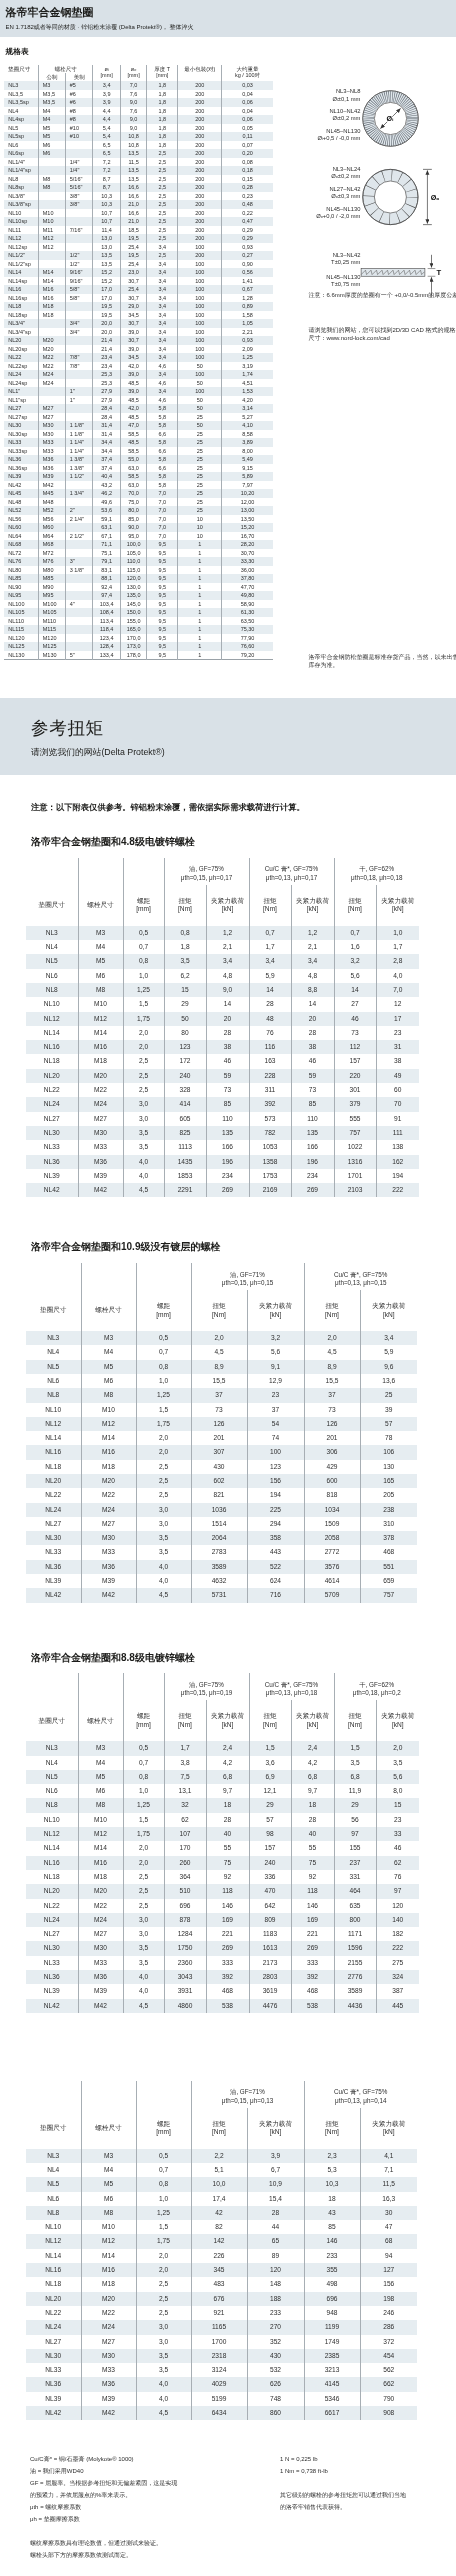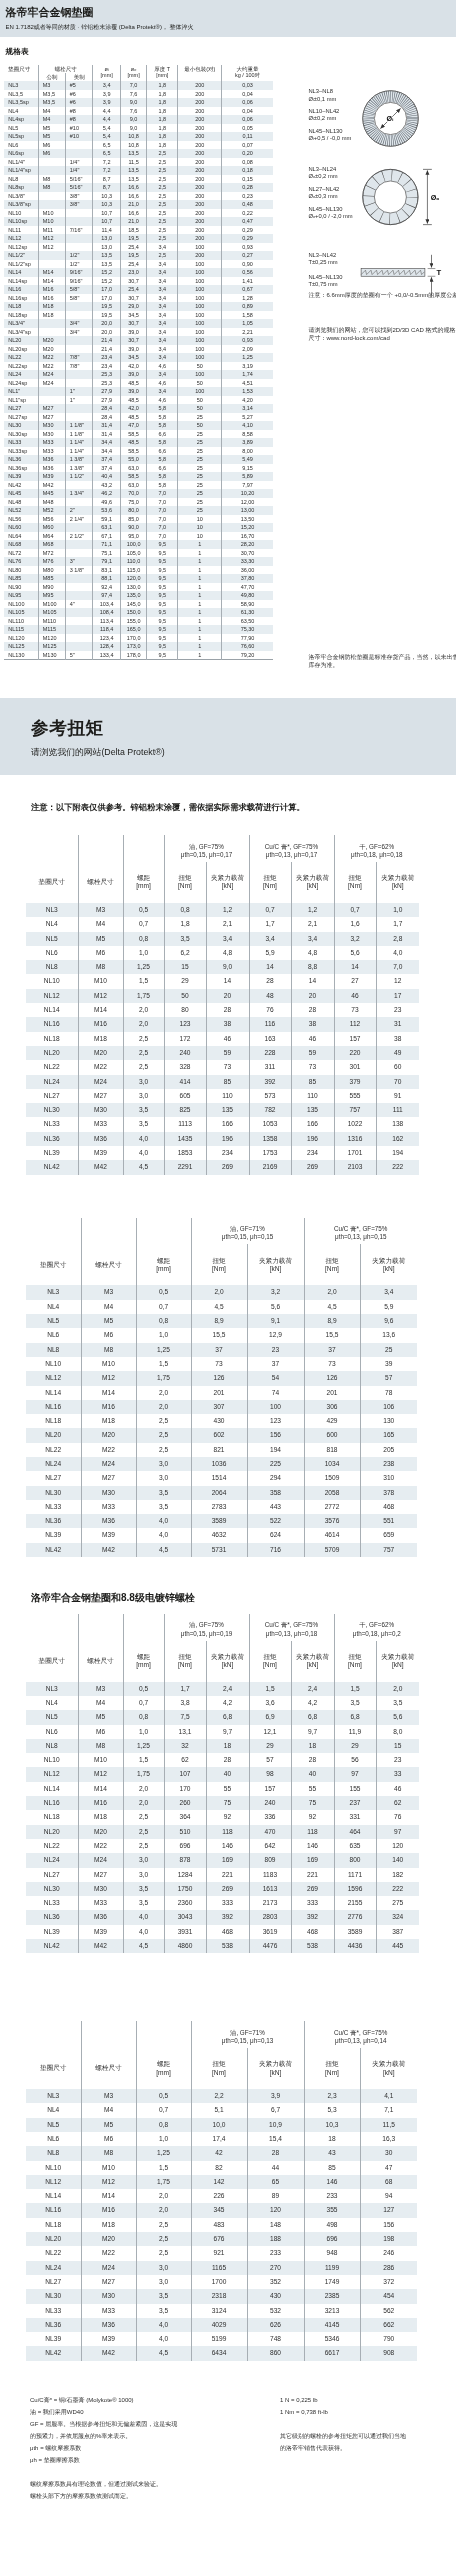--- a/index.html
+++ b/index.html
@@ -19,28 +19,28 @@
   .vl{border-left:0.6px solid #a7aeb4;}
   #spec-table{width:268px;table-layout:fixed;font-size:5.5px;border-bottom:0.6px solid #9aa2a8;}
   #spec-table th{font-weight:normal;font-size:5.5px;line-height:6.6px;vertical-align:top;
     padding:1.1px 0 0.6px 0;text-align:center;white-space:pre-line;color:#2e2e2e;}
   #spec-table td{height:8.5px;line-height:8.5px;padding:0;text-align:center;overflow:hidden;white-space:nowrap;}
   #spec-table td.lft{text-align:left;padding-left:3.9px;}
   .shade{background:#e6edf1;}
 
   
   #right-panel{position:absolute;left:304px;top:22px;width:153px;height:586px;}
-  .tol-item{position:absolute;display:flex;align-items:flex-start;}
+  .tol-item{position:absolute;display:flex;align-items:flex-start;text-align:right;}
   .tol-labels{width:52px;font-size:5.8px;line-height:7.2px;color:#2e2e2e;}
   .tol-pair{margin-bottom:5.5px;}
   .panel-note{position:absolute;width:151px;font-size:6px;line-height:8.8px;color:#2e2e2e;}
 
   
   #torque-band{height:77px;box-sizing:border-box;margin-top:23px;padding:18.7px 0 0 31px;}
-  #torque-title{font-size:17.6px;font-weight:bold;color:#1d1d1b;letter-spacing:0.6px;}
+  #torque-title{font-size:17.6px;font-weight:normal;color:#1d1d1b;letter-spacing:0.6px;}
   #torque-subtitle{font-size:8.8px;color:#1d1d1b;margin-top:6.6px;}
   #torque-note{margin:27.5px 0 0 31px;font-size:8.3px;font-weight:bold;color:#1d1d1b;}
 
   .tq-title{font-size:10px;font-weight:bold;color:#1d1d1b;margin:0 0 8.8px 31px;}
   .tq{table-layout:fixed;font-size:6.6px;margin-left:26px;}
   .tq th{font-weight:normal;text-align:center;white-space:pre-line;color:#2e2e2e;padding:0;}
   .tq .grp-row th{height:24px;font-size:6.3px;line-height:8.3px;vertical-align:bottom;padding-bottom:2.8px;}
   .tq .lbl-row th{height:41px;font-size:6.6px;line-height:8.3px;vertical-align:middle;}
   .tq td{height:14.3px;line-height:14.3px;padding:0;text-align:center;white-space:nowrap;}
   .tq-section{margin-top:0;}
@@ -865,20 +865,21 @@
 
 <div class="band" id="torque-band">
   <div id="torque-title">参考扭矩</div>
   <div id="torque-subtitle">请浏览我们的网站(Delta Protekt®)</div>
 </div>
 
 <div id="torque-note">注意：以下附表仅供参考。锌铝粉末涂覆，需依据实际需求载荷进行计算。</div>
 
 <div id="torque-tables">
     <div class="tq-section" style="margin-top: 22px;">
+      <div class="tq-title">洛帝牢合金钢垫圈和4.8级电镀锌螺栓</div>
       <table class="tq">
         <colgroup>
           <col style="width: 52px;">
           <col style="width: 45px;">
           <col style="width: 41px;">
           <col style="width: 42px;">
           <col style="width: 43px;">
           <col style="width: 42px;">
           <col style="width: 43px;">
           <col style="width: 42px;">
@@ -1122,20 +1123,21 @@
             <td class="vl">269</td>
             <td class="vl">2169</td>
             <td class="vl">269</td>
             <td class="vl">2103</td>
             <td class="vl">222</td>
           </tr>
         </tbody>
       </table>
     </div>
     <div class="tq-section" style="margin-top: 43px;">
+      <div class="tq-title">洛帝牢合金钢垫圈和10.9级没有镀层的螺栓</div>
       <table class="tq">
         <colgroup>
           <col style="width: 55px;">
           <col style="width: 55px;">
           <col style="width: 55px;">
           <col style="width: 56px;">
           <col style="width: 57px;">
           <col style="width: 56px;">
           <col style="width: 57px;">
         </colgroup>
@@ -1332,21 +1334,21 @@
             <td class="vl">M42</td>
             <td class="vl">4,5</td>
             <td class="vl">5731</td>
             <td class="vl">716</td>
             <td class="vl">5709</td>
             <td class="vl">757</td>
           </tr>
         </tbody>
       </table>
     </div>
-    <div class="tq-section" style="margin-top: 34px;">
+    <div class="tq-section" style="margin-top: 48px;">
       <div class="tq-title">洛帝牢合金钢垫圈和8.8级电镀锌螺栓</div>
       <table class="tq">
         <colgroup>
           <col style="width: 52px;">
           <col style="width: 45px;">
           <col style="width: 41px;">
           <col style="width: 42px;">
           <col style="width: 43px;">
           <col style="width: 42px;">
           <col style="width: 43px;">

